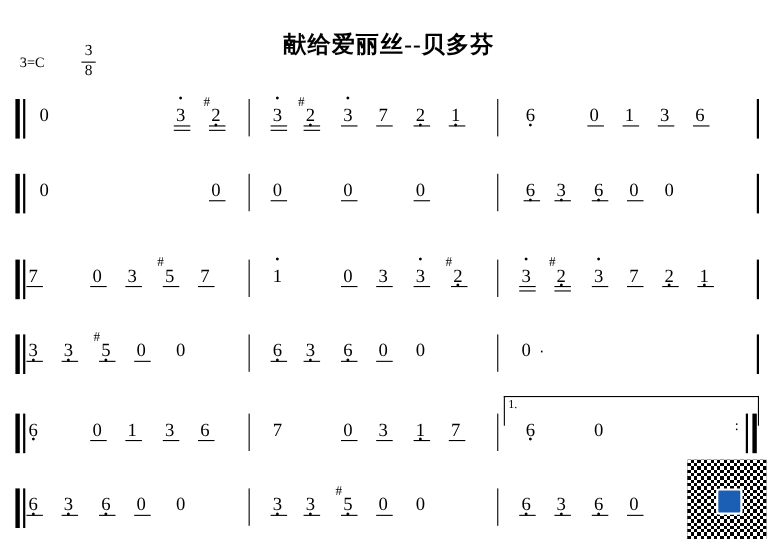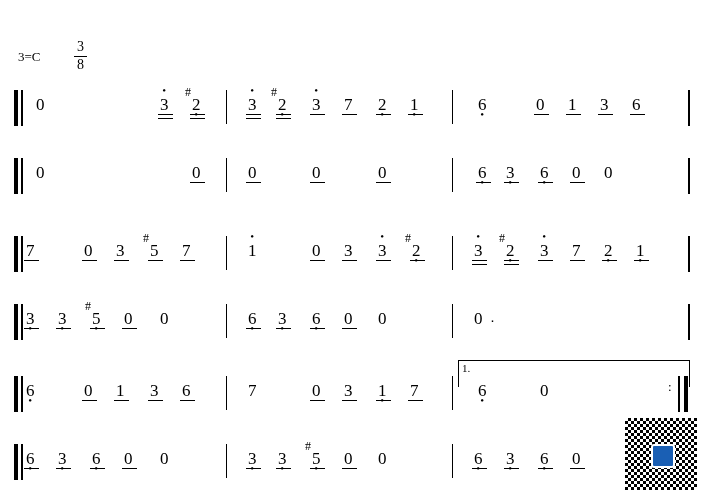--- a/index.html
+++ b/index.html
@@ -195,20 +195,21 @@
     background: #1a5fb4;
     border: 2px solid #fff;
     border-radius: 3px;
   }
 </style>
 </head>
 <body>
 
 <div id="page">
 
+  <div id="title">献给爱丽丝--贝多芬</div>
 
   <div id="key-sig">3=C</div>
 
   <div id="meter">
     <span class="num">3</span>
     <span class="den">8</span>
   </div>
 
   <div class="system" style="top:86px;">
 

